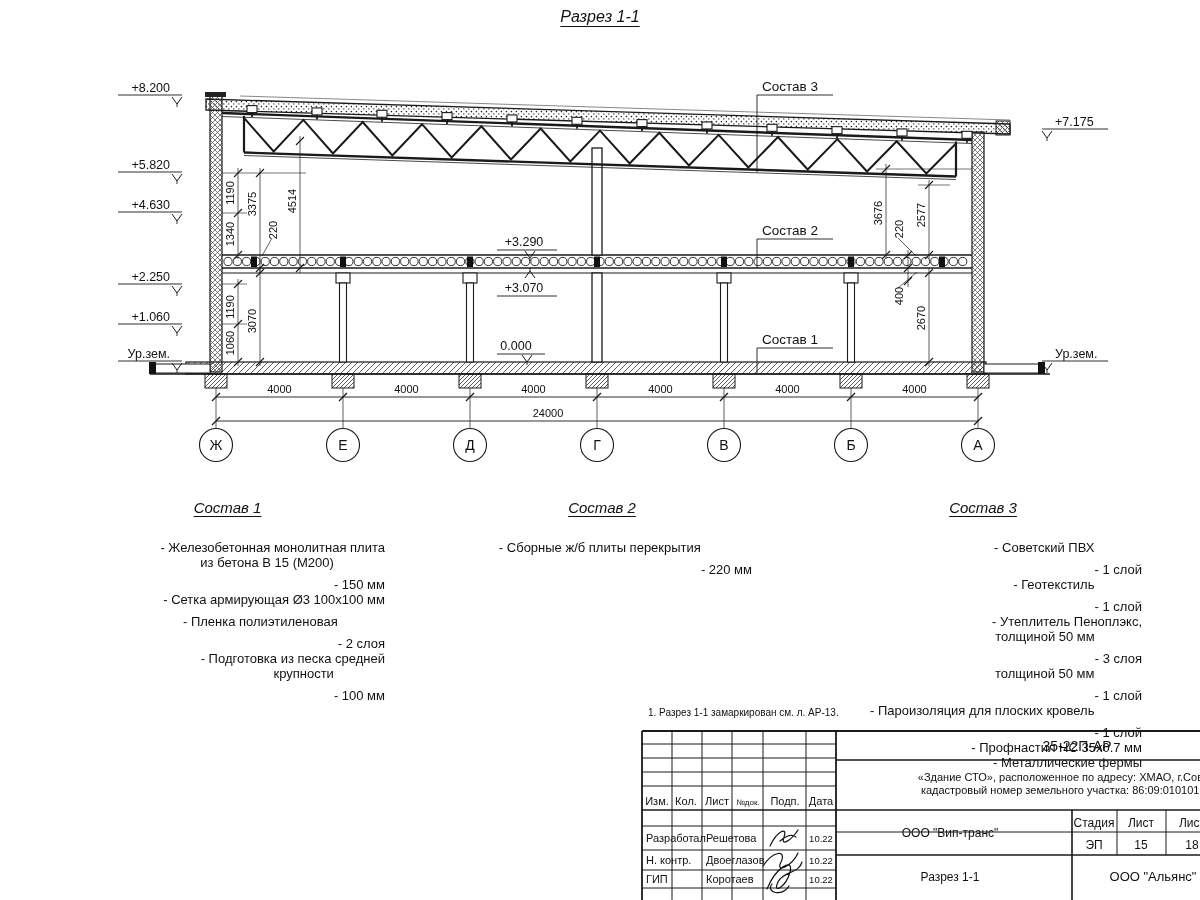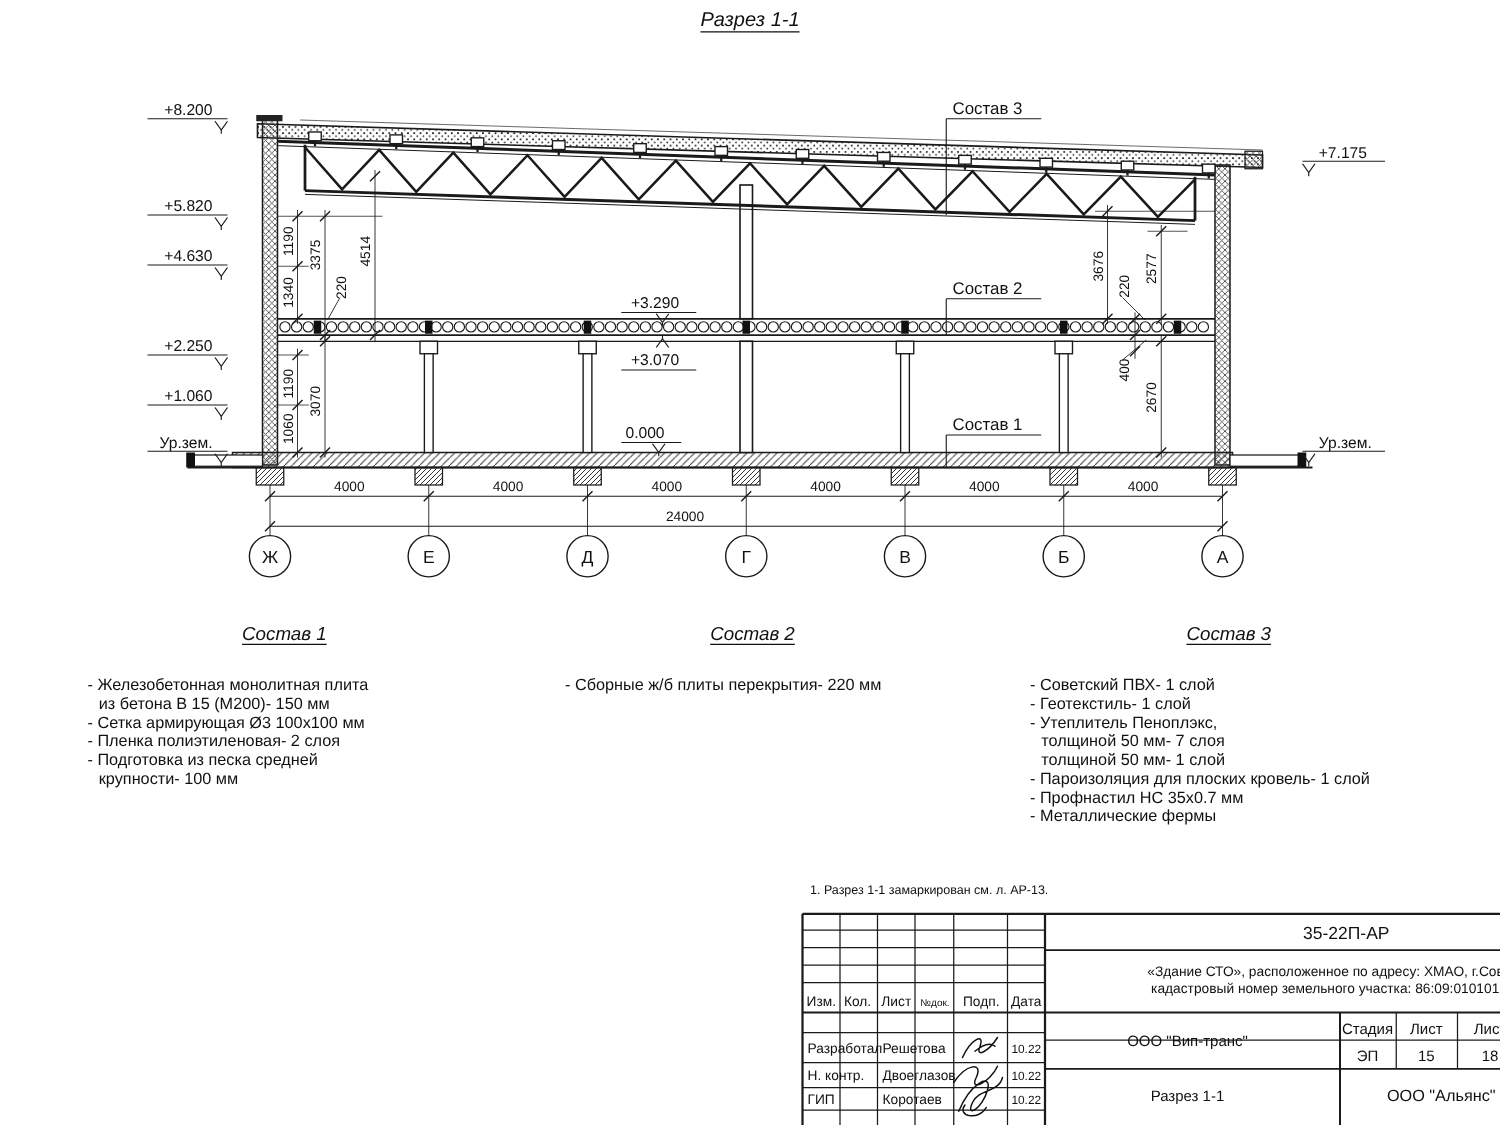--- a/index.html
+++ b/index.html
@@ -20,23 +20,23 @@
   .st-s{font-size:11px;}
   .st-xs{font-size:8px;}
   .st-a{font-size:13px;}
   .st-addr{font-size:11px;}
   .st-d{font-size:9.5px;}
   line,polyline,path,circle,rect,polygon{vector-effect:none;}
   .sostav{position:absolute;font-size:13px;line-height:15px;}
   .sostav .tt{font-style:italic;font-size:15px;text-align:center;
      margin-bottom:25px;}
   .sostav .tt span{text-decoration:underline;text-underline-offset:3px;}
-  .ln{display:flex;justify-content:flex-start;}
+  .ln{display:flex;justify-content:flex-end;}
   .l2{padding-left:9px;}
-  .vl{white-space:nowrap;}
+  .vl{white-space:nowrap;margin-top:22px;}
   #sostav-2 .it{margin-bottom:3px;}
   #note{left:648px;top:707px;font-size:10px;}
 </style>
 </head>
 <body>
 
 <div id="sheet-title" class="abs"><span>Разрез 1-1</span></div>
 
 <svg id="draw" viewBox="0 0 1200 500" style="top:0;width:1200px;height:500px">
   <defs>
@@ -441,21 +441,21 @@
         <span>- Геотекстиль</span>
         <span class="vl">- 1 слой</span>
       </div>
     </div>
   <div class="it">
     <div class="ln">
         <span>- Утеплитель Пеноплэкс,</span>
       </div>
     <div class="ln">
         <span class="l2">толщиной 50 мм</span>
-        <span class="vl">- 7 слоя</span>
+        <span class="vl">- 3 слоя</span>
       </div>
   </div>
   <div class="it">
     <div class="ln">
         <span class="l2">толщиной 50 мм</span>
         <span class="vl">- 1 слой</span>
       </div>
   </div>
   <div class="it">
       <div class="ln">

